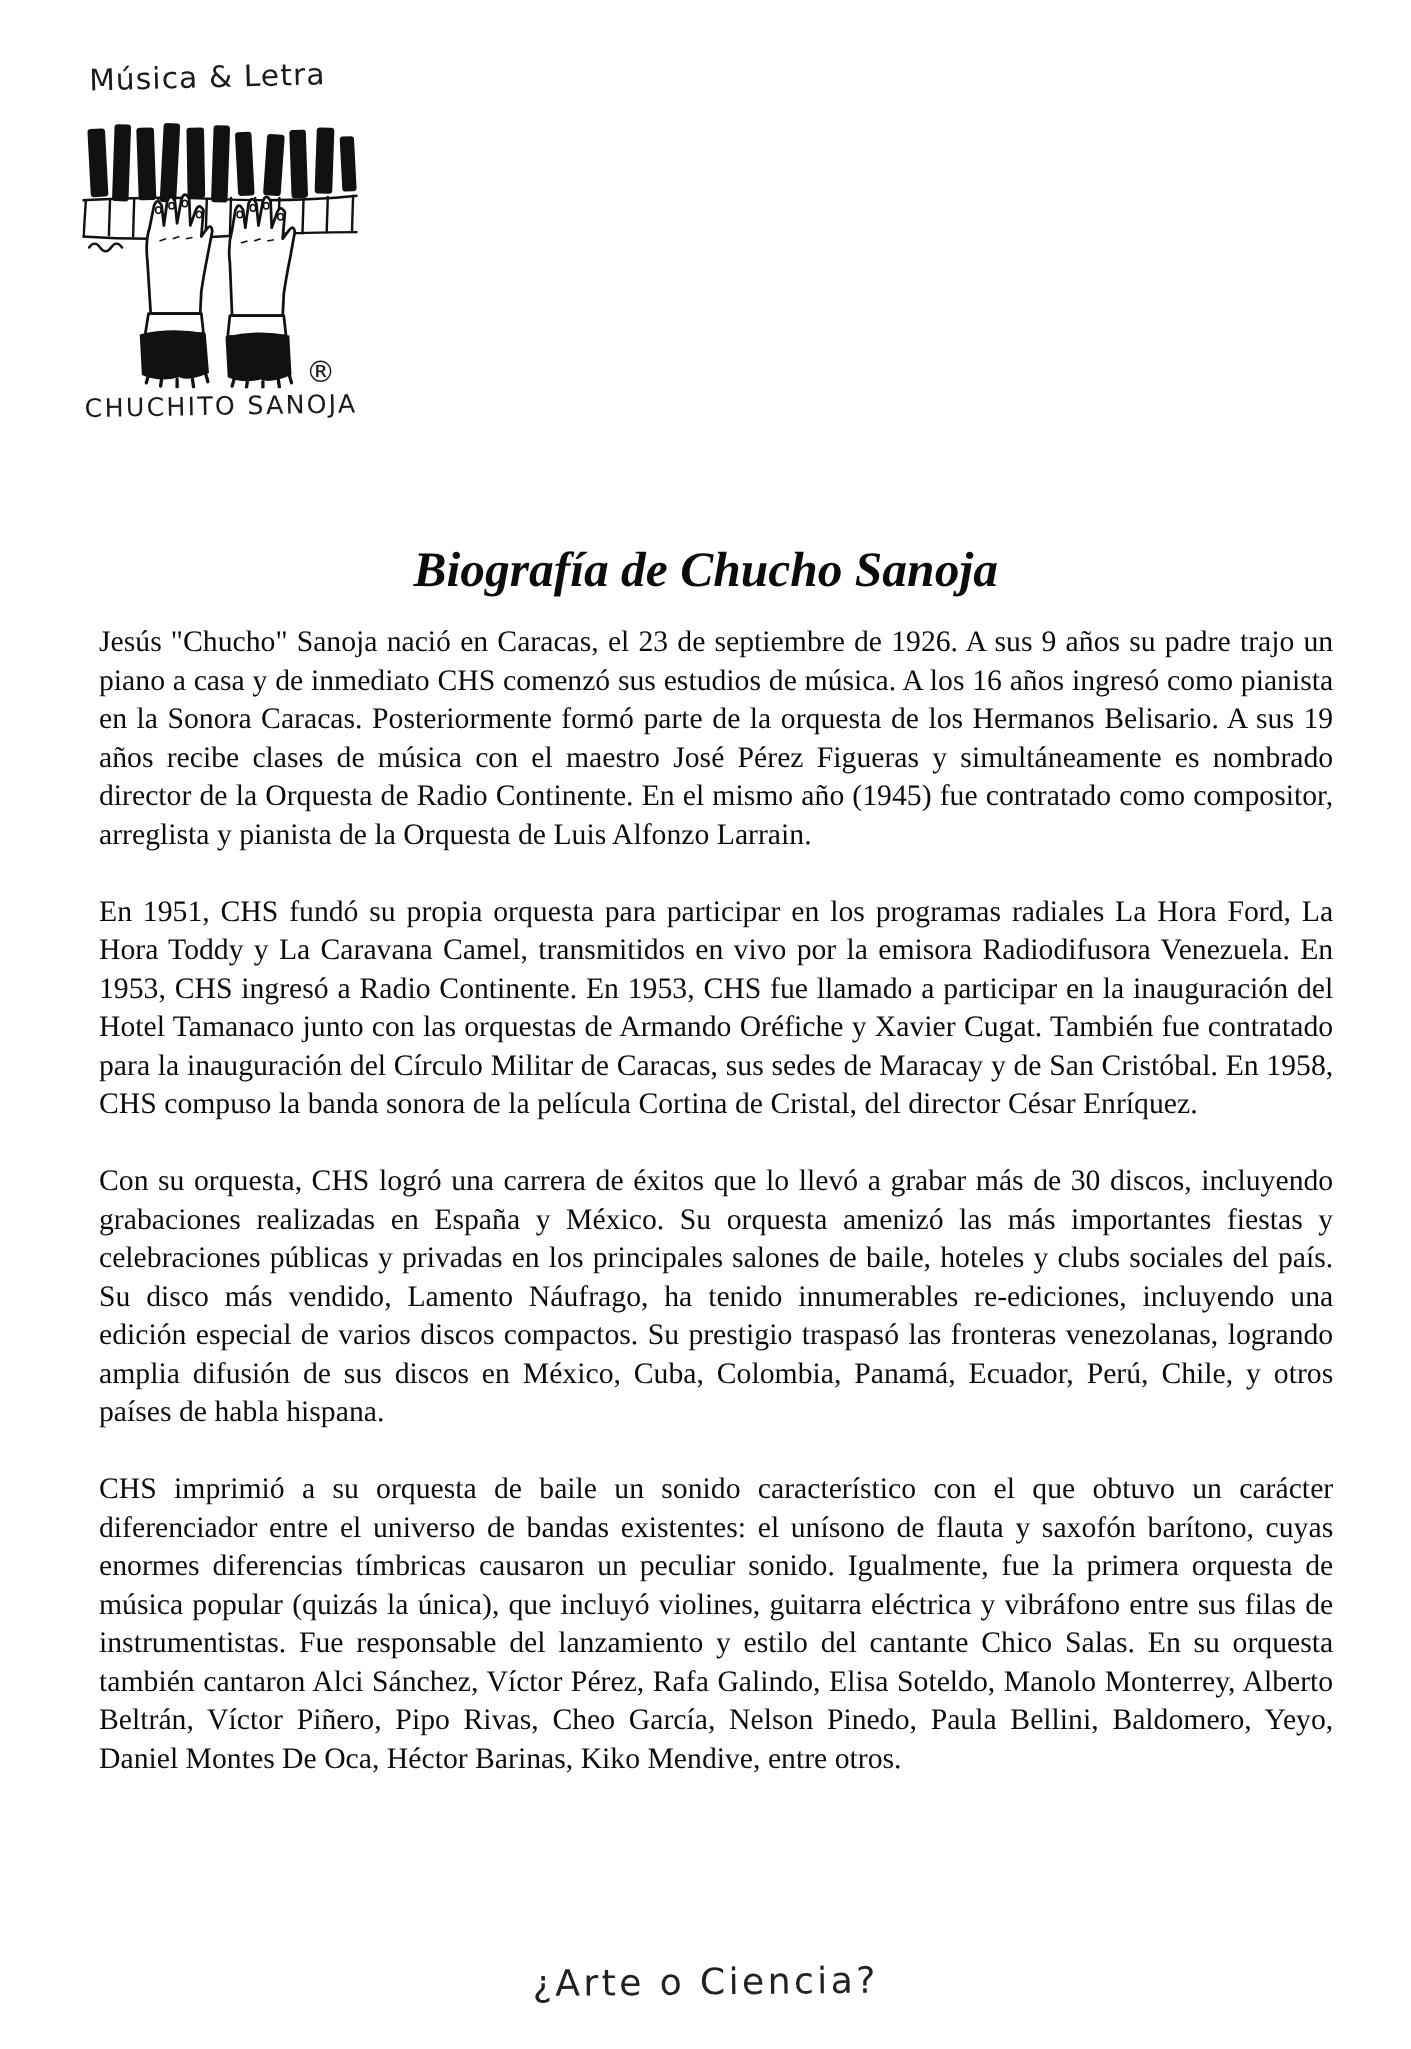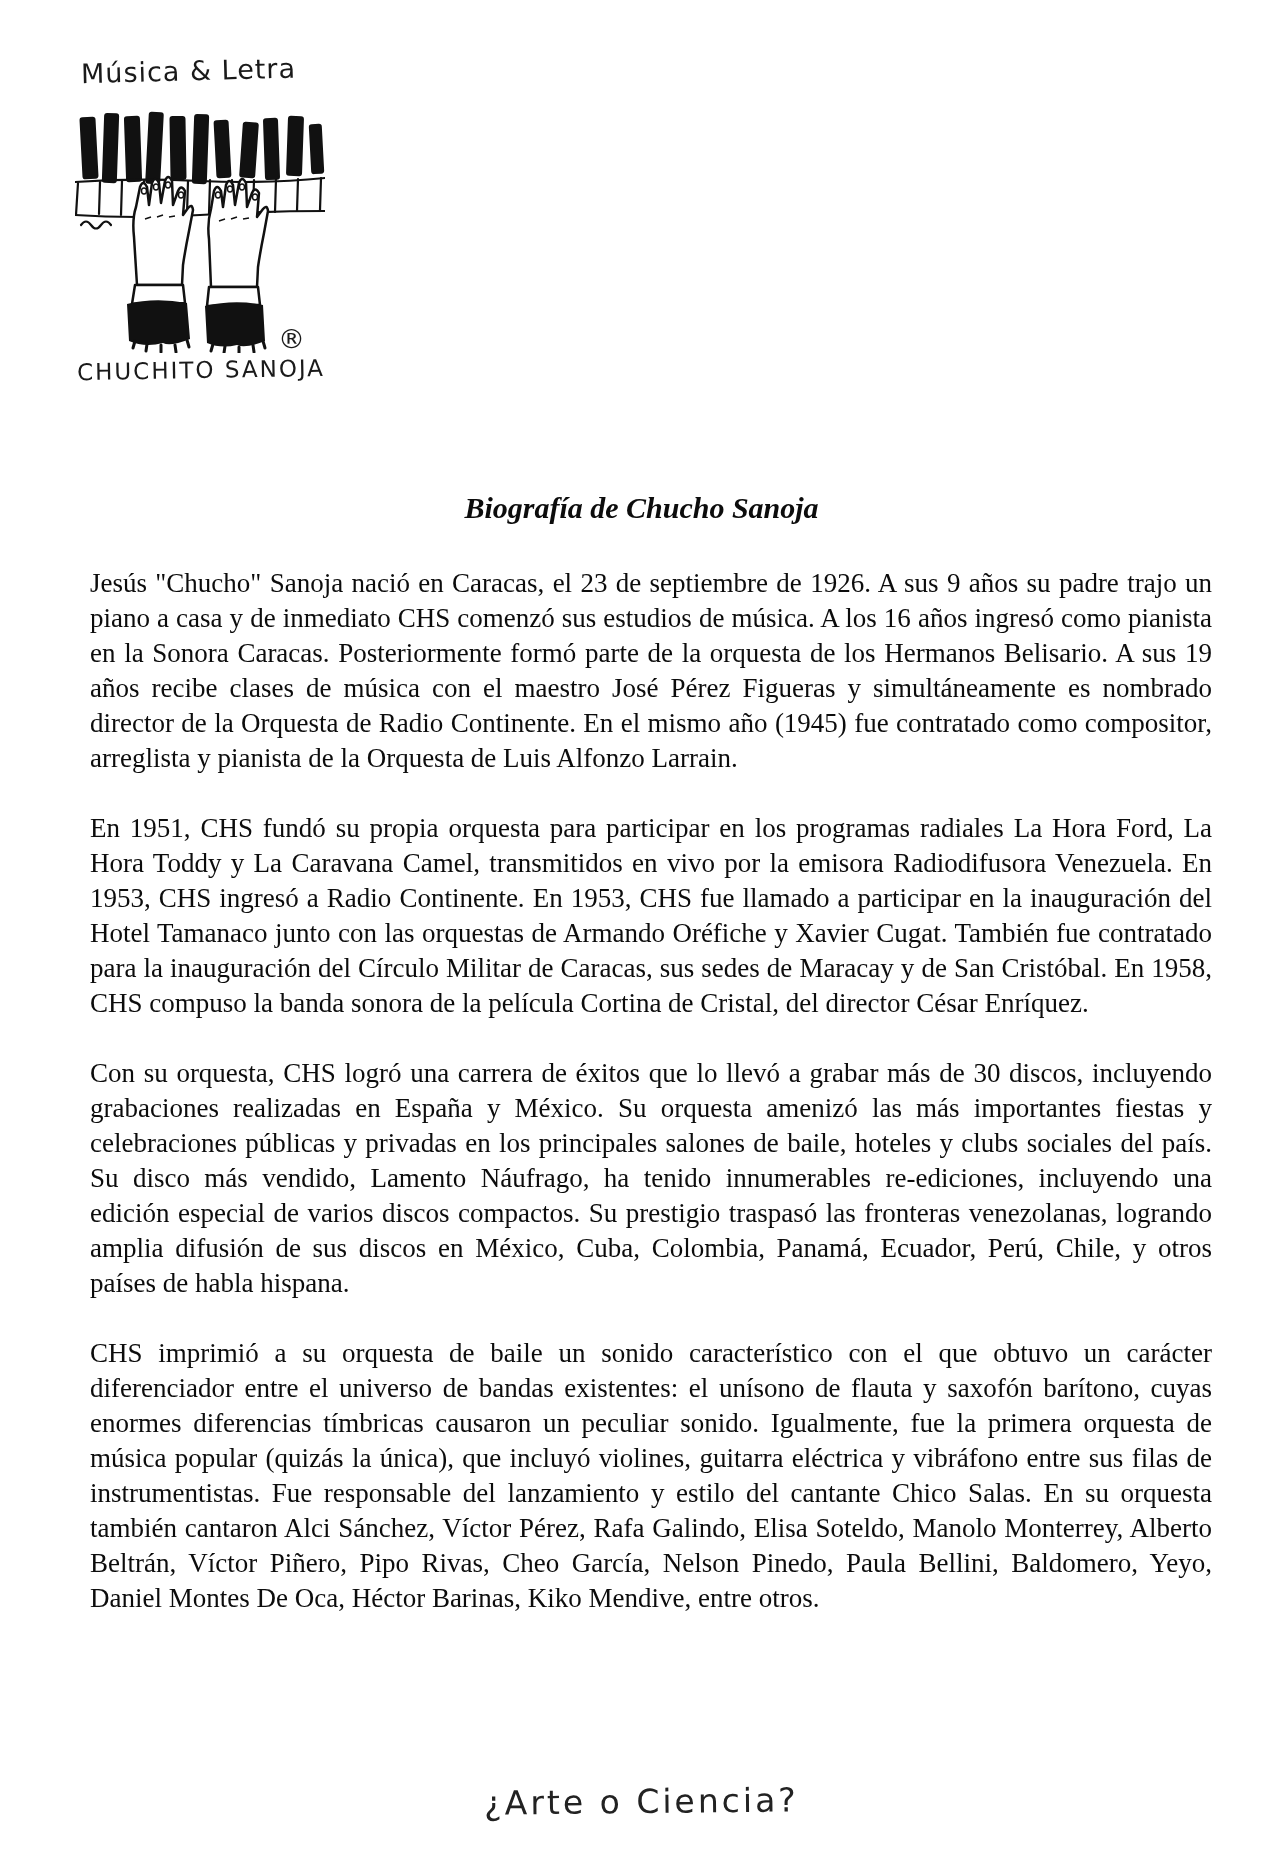--- a/index.html
+++ b/index.html
@@ -61,21 +61,21 @@
   }
 
   
   .doc-title {
     position: absolute;
     top: 460px;
     left: 0;
     width: 100%;
     text-align: center;
     font-style: italic;
-    font-size: 30px;
+    font-size: 45px;
     line-height: 56px;
     color: #0c0c0c;
   }
 
   
   .content {
     position: absolute;
     left: 90px;
     top: 566px;
     width: 1122px;

